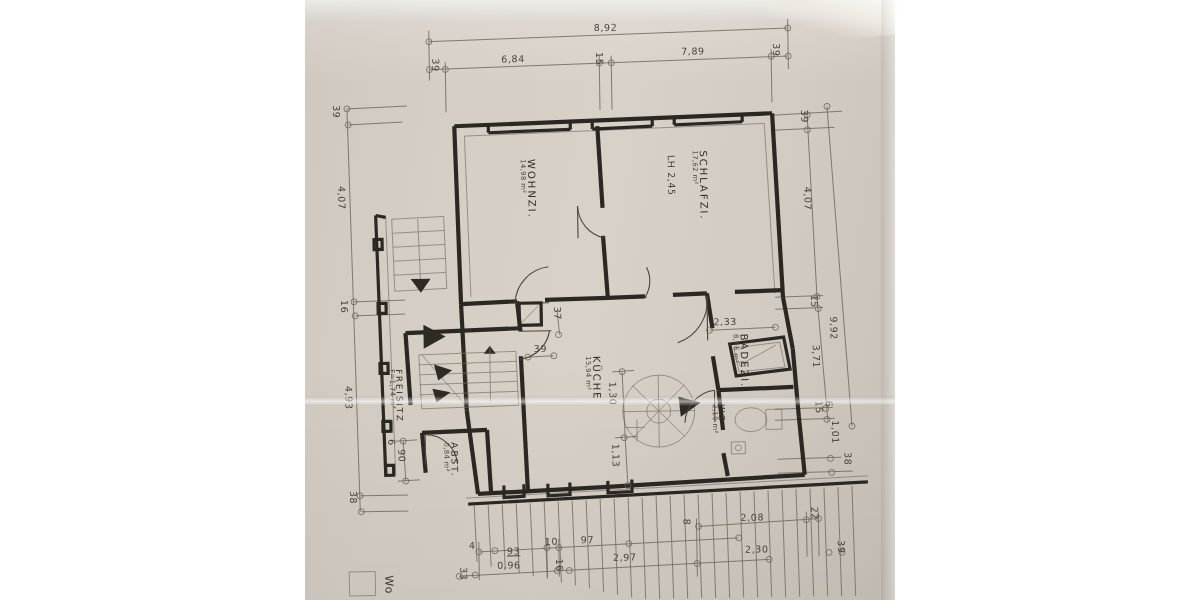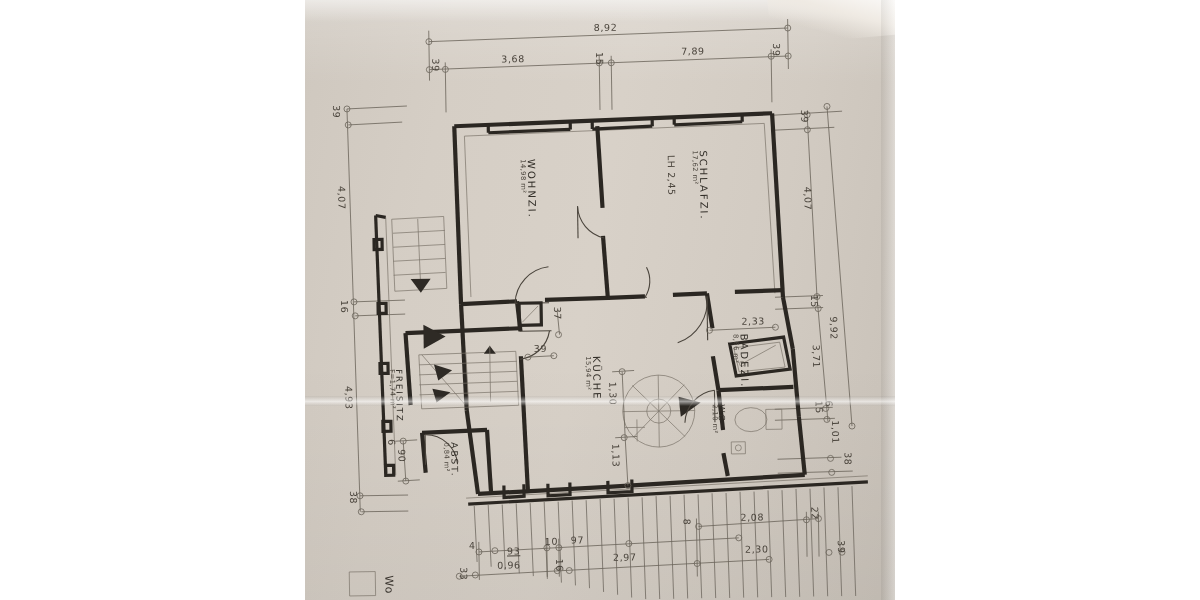--- a/index.html
+++ b/index.html
@@ -376,21 +376,21 @@
           <line class="thin" x1="90" y1="478" x2="112" y2="477"></line>
         </g>
 
         <g>
           <rect class="w thinner" x="40" y="568" width="26" height="24"></rect>
         </g>
       </svg>
 
       <div class="lbl dim" style="left:293px;top:22px;">8,92</div>
       <div class="lbl dim rot" style="left:140px;top:56px;">39</div>
-      <div class="lbl dim" style="left:200px;top:52px;">3,68</div>
+      <div class="lbl dim" style="left:200px;top:52px;">6,84</div>
       <div class="lbl dim rot" style="left:304px;top:52px;">15</div>
       <div class="lbl dim" style="left:380px;top:47px;">7,89</div>
       <div class="lbl dim rot" style="left:481px;top:46px;">39</div>
 
       <div class="lbl dim rot" style="left:40px;top:101px;">39</div>
       <div class="lbl dim rot" style="left:44px;top:182px;">4,07</div>
       <div class="lbl dim rot" style="left:45px;top:296px;">16</div>
       <div class="lbl dim rot" style="left:48px;top:382px;">4,93</div>
       <div class="lbl dim rot" style="left:51px;top:487px;">38</div>
 
@@ -421,30 +421,30 @@
       <div class="lbl area rot" style="left:412px;top:406px;">2,10 m²</div>
 
       <div class="lbl room rot" style="left:152px;top:440px;font-size:9px;">ABST.</div>
       <div class="lbl area rot" style="left:143px;top:440px;">0,84 m²</div>
 
       <div class="lbl room rot" style="left:98px;top:366px;font-size:8.5px;">FREISITZ</div>
       <div class="lbl area rot" style="left:90px;top:366px;">F=1,74 m²</div>
 
       <div class="lbl dim rot" style="left:258px;top:306px;">37</div>
       <div class="lbl dim" style="left:228px;top:342px;">39</div>
-      <div class="lbl dim" style="left:436px;top:318px;">2,33</div>
+      <div class="lbl dim" style="left:408px;top:318px;">2,33</div>
       <div class="lbl dim rot" style="left:312px;top:382px;">1,30</div>
       <div class="lbl dim rot" style="left:314px;top:444px;">1,13</div>
       <div class="lbl dim rot" style="left:90px;top:436px;">6</div>
       <div class="lbl dim rot" style="left:100px;top:446px;">90</div>
 
       <div class="lbl dim" style="left:160px;top:538px;">4</div>
       <div class="lbl dim" style="left:198px;top:544px;text-decoration:underline;">93</div>
       <div class="lbl dim" style="left:236px;top:535px;">10</div>
-      <div class="lbl dim" style="left:262px;top:534px;">97</div>
+      <div class="lbl dim" style="left:272px;top:534px;">97</div>
       <div class="lbl dim rot" style="left:384px;top:520px;">8</div>
       <div class="lbl dim" style="left:432px;top:514px;">2,08</div>
       <div class="lbl dim rot" style="left:512px;top:510px;">22</div>
 
       <div class="lbl dim rot" style="left:160px;top:565px;">33</div>
       <div class="lbl dim" style="left:188px;top:558px;">0,96</div>
       <div class="lbl dim rot" style="left:256px;top:558px;">16</div>
       <div class="lbl dim" style="left:304px;top:552px;">2,97</div>
       <div class="lbl dim" style="left:436px;top:546px;">2,30</div>
       <div class="lbl dim rot" style="left:538px;top:544px;">39</div>

